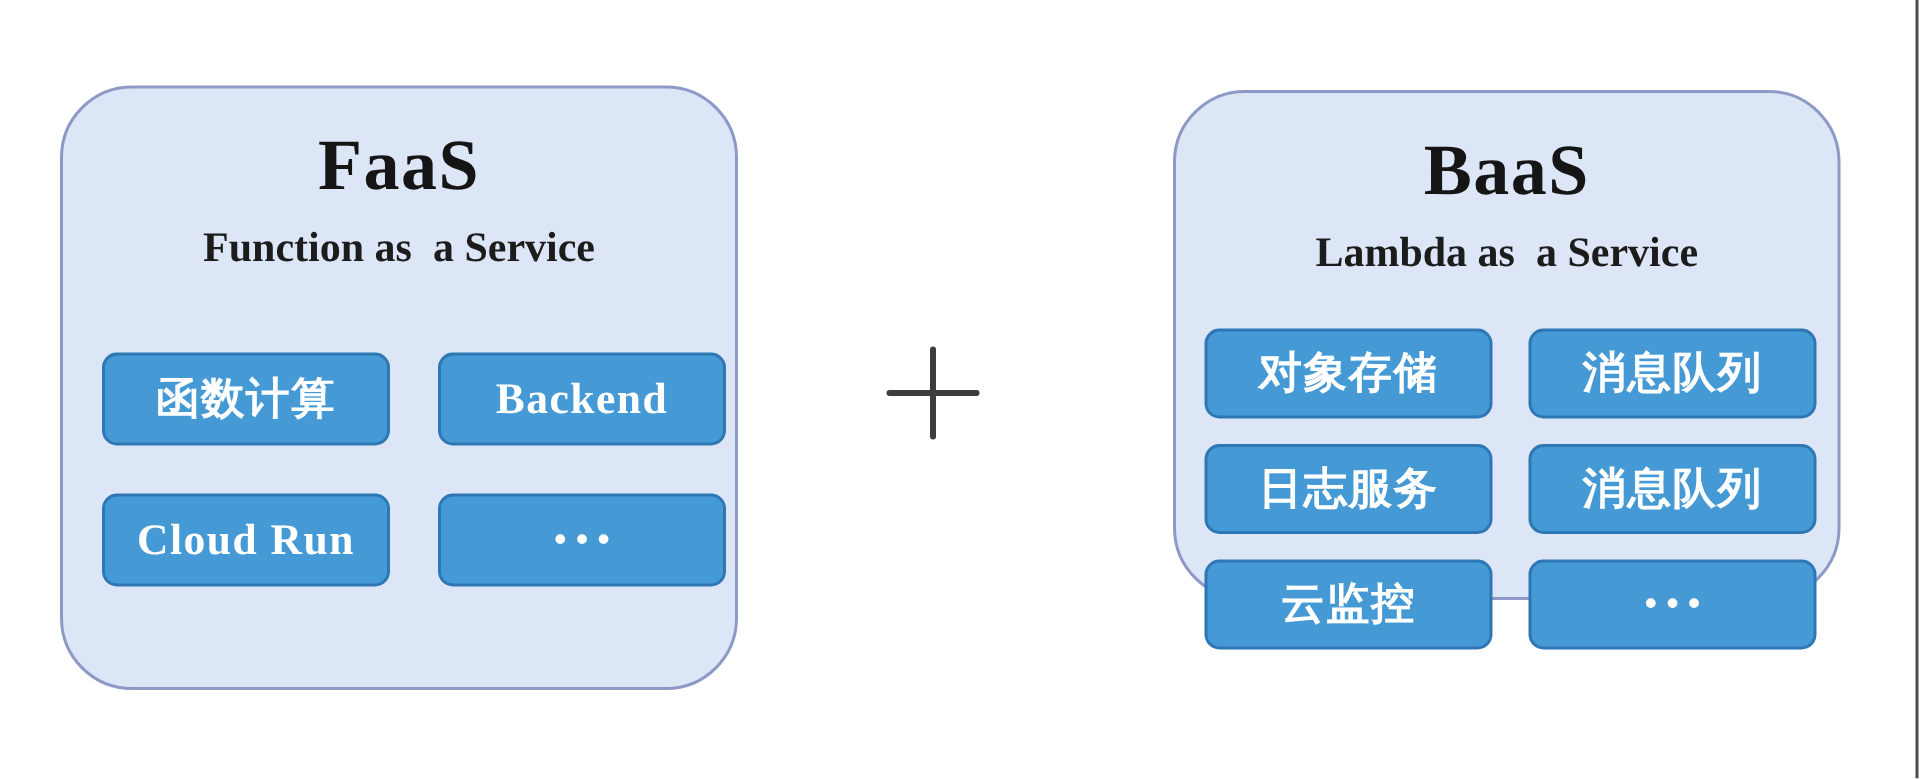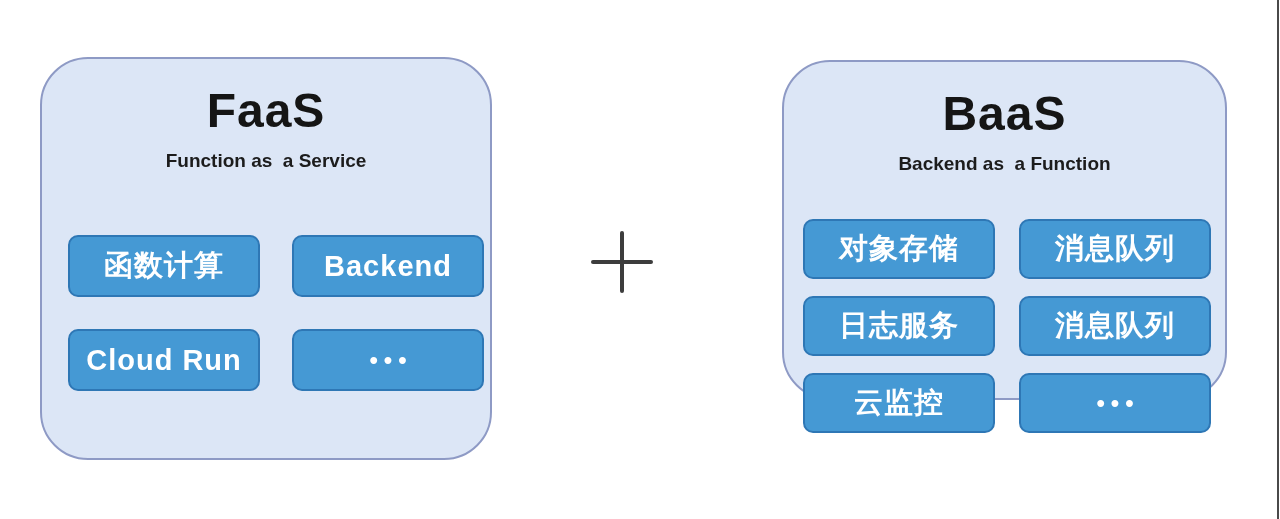--- a/index.html
+++ b/index.html
@@ -20,35 +20,36 @@
     background: #4a4a4a;
   }
 
   .panel {
     position: absolute;
     background: #dce6f6;
     border: 2px solid #8e9ac5;
     border-radius: 48px;
     box-sizing: border-box;
     text-align: center;
+    font-family: Liberation Serif, serif;
   }
   .panel-left  { left: 40px;  top: 57px; width: 452px; height: 403px; }
   .panel-right { left: 782px; top: 60px; width: 445px; height: 340px; }
 
   .panel-title {
     margin-top: 26px;
     font-size: 48px;
     font-weight: bold;
     color: #151515;
     line-height: 1.1;
     letter-spacing: 1px;
   }
   .panel-subtitle {
     margin-top: 12px;
-    font-size: 19px;
+    font-size: 28px;
     font-weight: 600;
     color: #1c1c1c;
     white-space: pre; 
   }
 
   .chip-grid {
     position: absolute;
     display: grid;
   }
   .chip-grid-left {
@@ -121,21 +122,21 @@
     </div>
   </div>
 
   <div class="plus">
     <div class="bar-h"></div>
     <div class="bar-v"></div>
   </div>
 
   <div class="panel panel-right">
     <div class="panel-title">BaaS</div>
-    <div class="panel-subtitle">Backend as  a Function</div>
+    <div class="panel-subtitle">Lambda as  a Service</div>
     <div class="chip-grid chip-grid-right">
       <div class="chip">对象存储</div>
       <div class="chip">消息队列</div>
       <div class="chip">日志服务</div>
       <div class="chip">消息队列</div>
       <div class="chip">云监控</div>
       <div class="chip more">•••</div>
     </div>
   </div>
 

